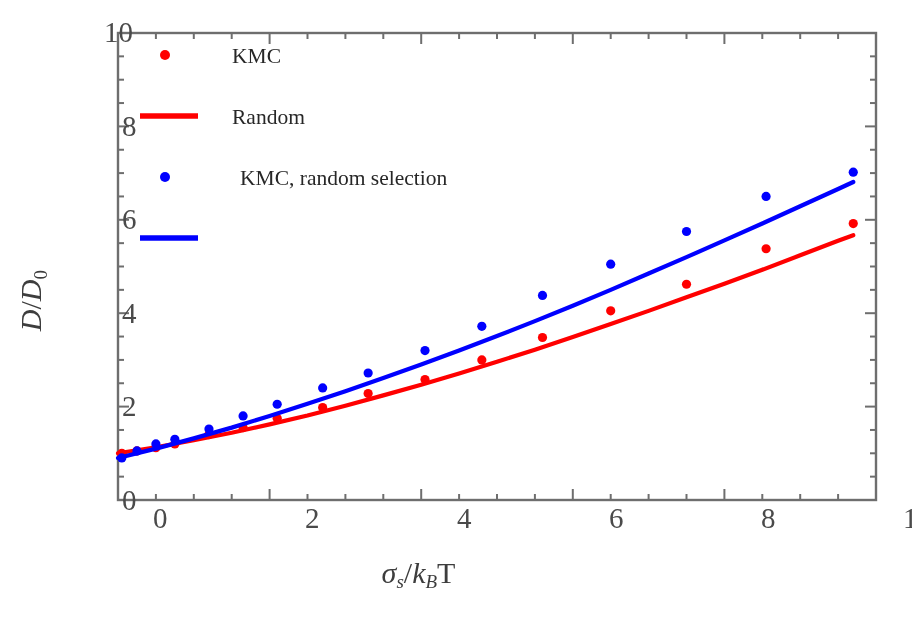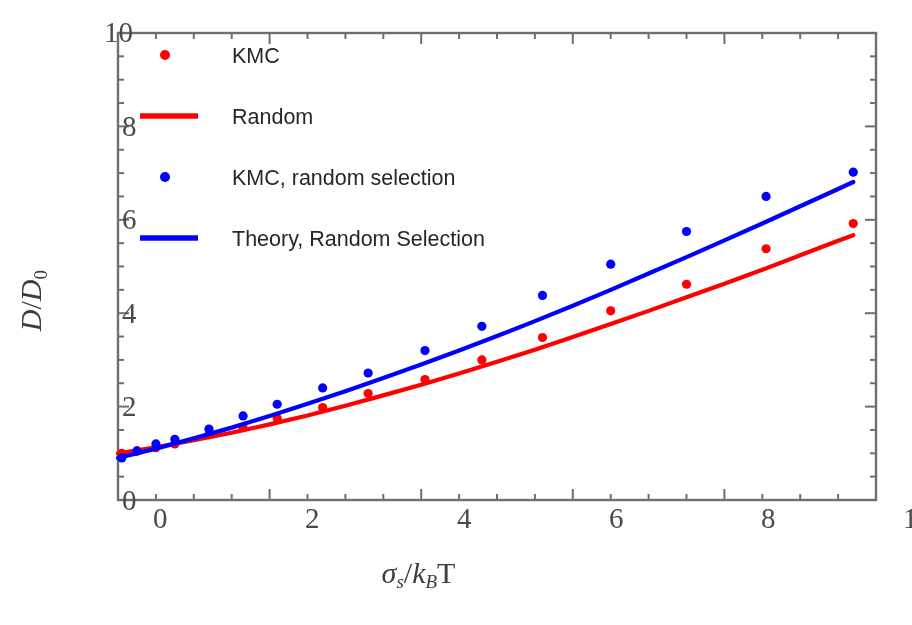--- a/index.html
+++ b/index.html
@@ -22,21 +22,21 @@
   .ital{font-style:italic;}
   .sub{font-size:19px;vertical-align:-0.28em;font-style:italic;}
   .sub0{font-size:19px;vertical-align:-0.28em;font-style:normal;}
   .tick-text{
     position:absolute;color:#4a4a4a;font-size:29px;
     font-family:"Liberation Serif", serif;
     margin-left:44px;
   }
   .legend-text{
     position:absolute;color:#272727;font-size:21.5px;
-    font-family:Liberation Sans, sans-serif;white-space:nowrap;
+    font-family:Liberation Serif, serif;white-space:nowrap;
   }
 </style>
 </head>
 <body>
 
 <div id="figure">
 
   <svg id="plot-svg" width="912" height="625" viewBox="0 0 912 625" style="position:absolute;left:0;top:0;">
     <g id="frame-group">
         <rect x="118" y="33" width="758" height="467" fill="none" stroke="#6e6e6e" stroke-width="2.4"></rect>
@@ -184,16 +184,15 @@
   <div class="tick-text" style="left:565px;top:502px;">6</div>
   <div class="tick-text" style="left:717px;top:502px;">8</div>
   <div class="tick-text" style="left:859px;top:502px;">10</div>
 
   <div class="axis-label" id="ylabel"><span class="ital">D</span><span>/</span><span class="ital">D</span><span class="sub0">0</span></div>
 
   <div class="axis-label" id="xlabel"><span class="ital">σ</span><span class="sub">s</span><span>/</span><span class="ital">k</span><span class="sub">B</span><span>T</span></div>
 
   <div class="legend-text" style="left:232px;top:44px;">KMC</div>
   <div class="legend-text" style="left:232px;top:105px;">Random</div>
-  <div class="legend-text" style="left:232px;top:166px;">KMC, random selection</div>
-  <div class="legend-text" style="left:232px;top:227px;">Theory, Random Selection</div>
+  <div class="legend-text" style="left:240px;top:166px;">KMC, random selection</div>
 
 </div>
 
 </body></html>

